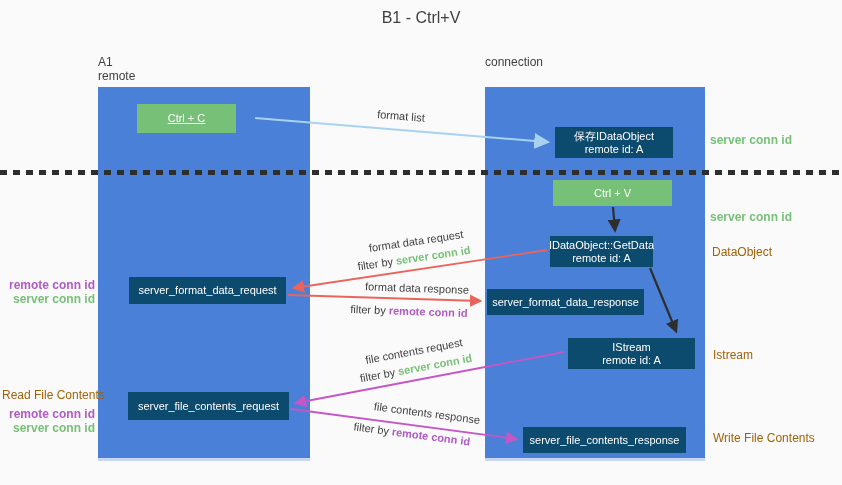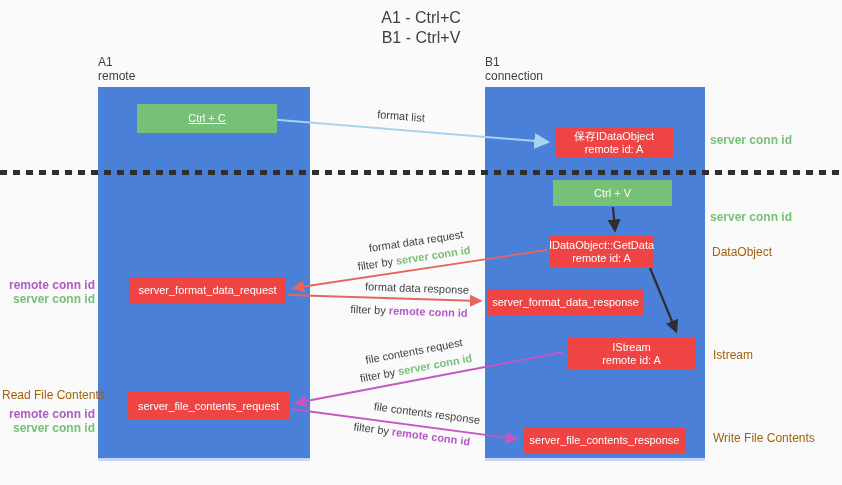--- a/index.html
+++ b/index.html
@@ -5,48 +5,46 @@
   html,body{margin:0;padding:0;background:#fafafa;font-family:"Liberation Sans",sans-serif;}
   .canvas{position:relative;width:842px;height:485px;background:#fafafa;overflow:hidden;}
   .title{position:absolute;left:0;top:8px;width:842px;text-align:center;font-size:16px;line-height:20px;color:#3f3f3f;}
   .lane-header{position:absolute;top:55px;font-size:12px;line-height:14px;color:#3f3f3f;}
   .lane{position:absolute;top:87px;height:371px;background:#4a80d8;border-bottom:3px solid #c7d6f2;z-index:1;}
   .divider{position:absolute;left:0;top:170px;width:842px;height:5px;z-index:2;
     background:repeating-linear-gradient(90deg,#2e2e2e 0 7px,transparent 7px 13px);}
   .arrows{position:absolute;left:0;top:0;z-index:3;pointer-events:none;}
   .node{position:absolute;z-index:4;display:flex;flex-direction:column;align-items:center;justify-content:center;
     color:#fff;font-size:11px;line-height:13px;text-align:center;white-space:nowrap;}
-  .node.orange{background:#ef4444;}
+  .node.orange{background:#0c4a6e;}
   .node.green{background:#77c077;}
   .edge-label{position:absolute;z-index:5;font-size:11px;color:#3f3f3f;white-space:nowrap;
     transform:translate(-50%,-50%) rotate(var(--r,0deg));}
   .key-green{color:#77c077;font-weight:bold;}
   .key-purple{color:#b05ac5;font-weight:bold;}
   .annot{position:absolute;z-index:4;font-size:12px;white-space:nowrap;}
   .annot.green{color:#77c077;font-weight:bold;}
   .annot.purple{color:#b05ac5;font-weight:bold;}
   .annot.dark{color:#a16207;}
   .annot.right-align{text-align:right;}
 </style>
 </head>
 <body>
 
 <div class="canvas">
 
   <div class="title">
-    <div>A1 - Ctrl+C</div>
     <div>B1 - Ctrl+V</div>
   </div>
 
   <div class="lane-header" style="left:98px;width:212px;">
     <div>A1</div>
     <div>remote</div>
   </div>
   <div class="lane-header" style="left:485px;width:220px;">
-    <div>B1</div>
     <div>connection</div>
   </div>
 
   <div class="lane" style="left:98px;width:212px;"></div>
   <div class="lane" style="left:485px;width:220px;"></div>
 
   <div class="divider"></div>
 
   <svg class="arrows" width="842" height="485">
     <defs>
@@ -65,21 +63,21 @@
     </defs>
     <line x1="255" y1="118" x2="547" y2="142" stroke="#a8d2f0" stroke-width="2" marker-end="url(#m-blue)"></line>
     <line x1="613" y1="207" x2="615" y2="230" stroke="#2e2e2e" stroke-width="2.2" marker-end="url(#m-blk)"></line>
     <line x1="547" y1="250" x2="294" y2="288" stroke="#e8655c" stroke-width="1.8" marker-end="url(#m-red)"></line>
     <line x1="288" y1="295" x2="480" y2="301" stroke="#e8655c" stroke-width="1.8" marker-end="url(#m-red)"></line>
     <line x1="650" y1="268" x2="676" y2="331" stroke="#2e2e2e" stroke-width="2.2" marker-end="url(#m-blk)"></line>
     <line x1="564" y1="352" x2="296" y2="403" stroke="#c556c5" stroke-width="1.8" marker-end="url(#m-mag)"></line>
     <line x1="291" y1="409" x2="516" y2="439" stroke="#c556c5" stroke-width="1.8" marker-end="url(#m-mag)"></line>
   </svg>
 
-  <div class="node green" style="left:137px;top:104px;width:140px;height:29px;text-decoration:underline;">
+  <div class="node green" style="left:137px;top:104px;width:99px;height:29px;text-decoration:underline;">
     <div>Ctrl + C</div>
   </div>
   <div class="node orange" style="left:555px;top:127px;width:118px;height:31px;">
     <div>保存IDataObject</div>
     <div>remote id: A</div>
   </div>
   <div class="node green" style="left:553px;top:180px;width:119px;height:26px;">
     <div>Ctrl + V</div>
   </div>
   <div class="node orange" style="left:550px;top:236px;width:103px;height:31px;">

